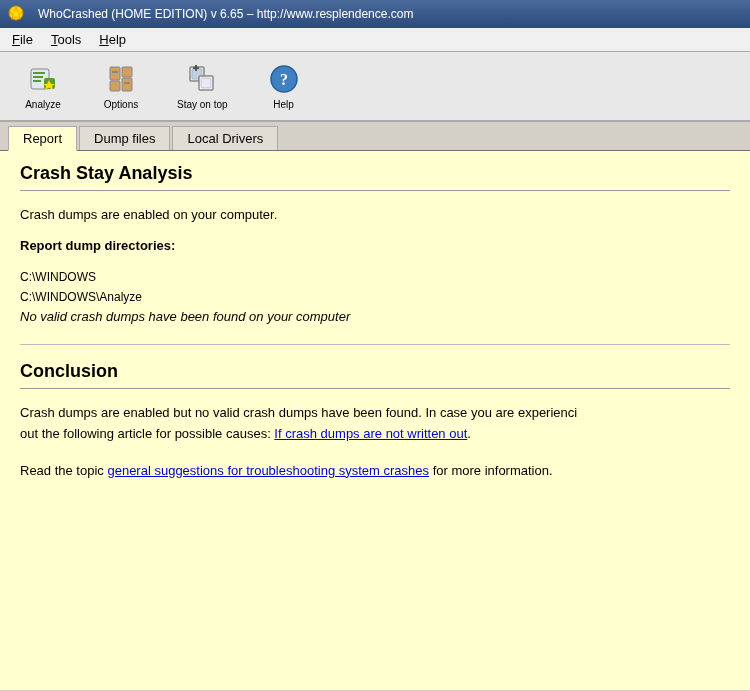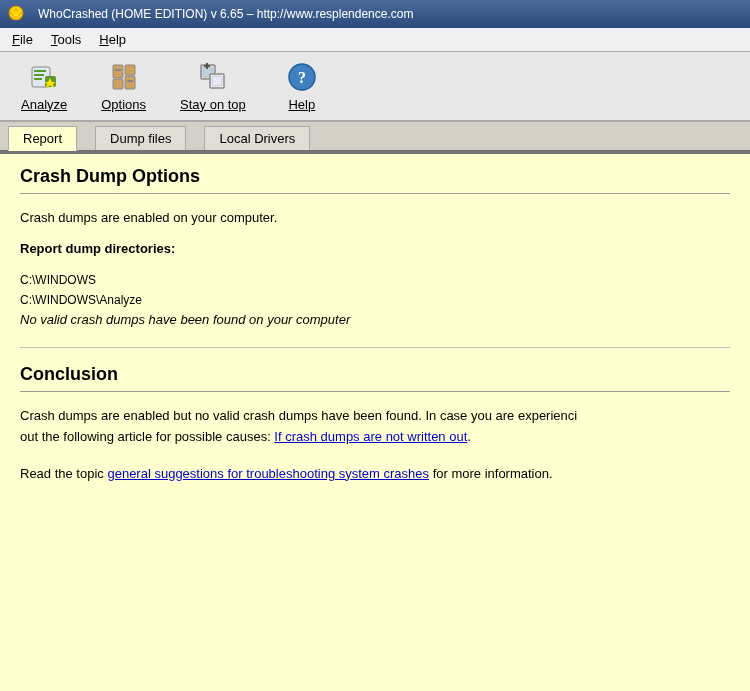--- a/index.html
+++ b/index.html
@@ -64,31 +64,30 @@
       gap: 4px;
     }
     .toolbar-btn .icon {
       width: 32px;
       height: 32px;
       display: flex;
       align-items: center;
       justify-content: center;
     }
     .toolbar-btn .btn-label {
-      font-size: 13px;
-      text-decoration: underline;
+      font-size: 10px;
     }
 
     
     #tab-bar {
       background: #d4d0c8;
       padding: 4px 8px 0 8px;
       display: flex;
-      gap: 18px;
-      border-bottom: 4px solid #737373;
+      gap: 2px;
+      border-bottom: 1px solid #737373;
     }
     .tab {
       padding: 4px 14px;
       cursor: pointer;
       border: 1px solid #aaa;
       border-bottom: none;
       background: #e0ddd5;
       font-size: 13px;
       position: relative;
     }
@@ -234,21 +233,21 @@
   <div class="tab">
     <span>Dump files</span>
   </div>
   <div class="tab">
     <span>Local Drivers</span>
   </div>
 </div>
 
 <div id="content">
 
-  <h2 class="section-title">Crash Dump Options</h2>
+  <h2 class="section-title">Crash Stay Analysis</h2>
 
   <p class="content-text">Crash dumps are enabled on your computer.</p>
 
   <p class="content-text bold-label">Report dump directories:</p>
 
   <div class="dir-line">C:\WINDOWS</div>
   <div class="dir-line">C:\WINDOWS\Analyze</div>
 
   <p class="content-text" style="font-style:italic;">No valid crash dumps have been found on your computer</p>
 

